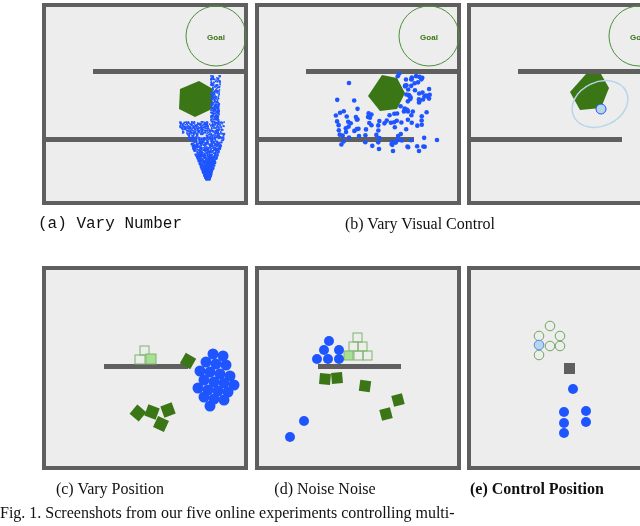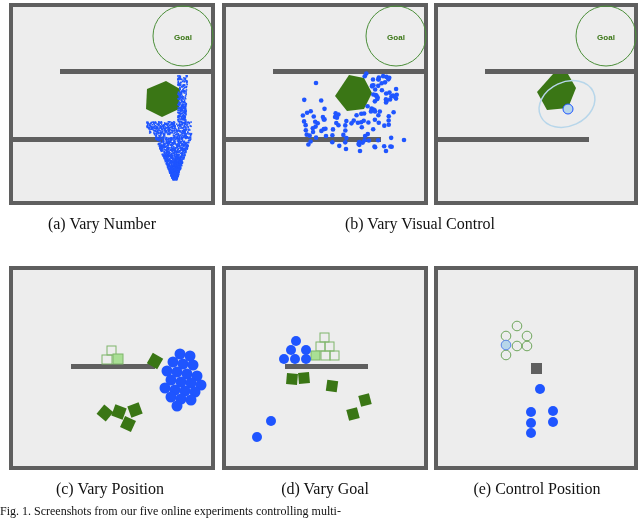--- a/index.html
+++ b/index.html
@@ -1,20 +1,20 @@
 <!DOCTYPE html>
 <html><head>
 <meta charset="utf-8">
 <style>
   html,body{margin:0;padding:0;background:#fff;}
   body{width:640px;height:526px;position:relative;overflow:hidden;font-family:"Liberation Serif","DejaVu Serif",serif;}
-  .panel{position:absolute;}
+  .panel{position:absolute;margin-left:33px;}
   .panel svg{display:block;}
   .caption{position:absolute;font-size:16px;color:#111;text-align:center;white-space:nowrap;}
-  .figcap{position:absolute;left:0;top:504px;font-size:12px;color:#111;white-space:nowrap;}
+  .figcap{position:absolute;left:0;top:504px;font-size:16px;color:#111;white-space:nowrap;}
 </style>
 </head>
 <body>
 
 <div class="panel" style="left:9px;top:3px;">
   <svg width="206" height="202">
     <rect x="2" y="2" width="202" height="198" fill="#ededed" stroke="#5f5f5f" stroke-width="4"></rect>
     <rect x="51" y="66" width="153" height="5" fill="#5f5f5f"></rect>
     <rect x="4" y="134" width="151" height="5" fill="#5f5f5f"></rect>
     <circle cx="174" cy="33" r="30" fill="none" stroke="#4c8f3a" stroke-width="1"></circle>
@@ -1830,21 +1830,21 @@
     <rect x="51" y="66" width="151" height="5" fill="#5f5f5f"></rect>
     <rect x="4" y="134" width="151" height="5" fill="#5f5f5f"></rect>
     <circle cx="172" cy="33" r="30" fill="none" stroke="#4c8f3a" stroke-width="1"></circle>
     <text x="172" y="37" text-anchor="middle" font-family="Liberation Sans, sans-serif" font-size="8" font-weight="bold" fill="#3a7615">Goal</text>
     <polygon points="119,71 134,71 142,85 134,105 113,107 103,89" fill="#3a7615"></polygon>
     <ellipse cx="133" cy="101" rx="29" ry="22" transform="rotate(-25 133 101)" fill="none" stroke="#b7d6ea" stroke-width="1.5"></ellipse>
     <circle cx="134" cy="106" r="5" fill="#b7d6ea" stroke="#1f55ff" stroke-width="1"></circle>
   </svg>
 </div>
 
-<div class="caption" style="left:12px;top:215px;width:180px;">(a) Vary Number</div>
+<div class="caption" style="left:20px;top:215px;width:180px;font-family:Liberation Mono, monospace;">(a) Vary Number</div>
 <div class="caption" style="left:250px;top:215px;width:340px;">(b) Vary Visual Control</div>
 
 <div class="panel" style="left:9px;top:266px;">
   <svg width="206" height="204">
     <rect x="2" y="2" width="202" height="200" fill="#ededed" stroke="#5f5f5f" stroke-width="4"></rect>
     <rect x="62" y="98" width="84" height="5" fill="#5f5f5f"></rect>
     <rect x="98" y="80" width="9" height="9" fill="none" stroke="#7fb56b" stroke-width="1"></rect>
     <rect x="93" y="89" width="10" height="9" fill="none" stroke="#7fb56b" stroke-width="1"></rect>
     <rect x="104" y="88" width="10" height="10" fill="#a9df95" stroke="#7fb56b" stroke-width="1"></rect>
     <g id="blocksC">
@@ -1930,16 +1930,16 @@
         <circle cx="97" cy="146" r="5" fill="#1f55ff"></circle>
         <circle cx="97" cy="157" r="5" fill="#1f55ff"></circle>
         <circle cx="97" cy="167" r="5" fill="#1f55ff"></circle>
         <circle cx="119" cy="145" r="5" fill="#1f55ff"></circle>
         <circle cx="119" cy="156" r="5" fill="#1f55ff"></circle>
       </g>
   </svg>
 </div>
 
 <div class="caption" style="left:10px;top:480px;width:200px;">(c) Vary Position</div>
-<div class="caption" style="left:222px;top:480px;width:206px;">(d) Vary Goal</div>
-<div class="caption" style="left:434px;top:480px;width:206px;">(e) Control Position</div>
+<div class="caption" style="left:222px;top:480px;width:206px;">(d) Noise Noise</div>
+<div class="caption" style="left:434px;top:480px;width:206px;font-weight:bold;">(e) Control Position</div>
 
 <div class="figcap">Fig. 1.    Screenshots from our five online experiments controlling multi-</div>
 
 </body></html>

